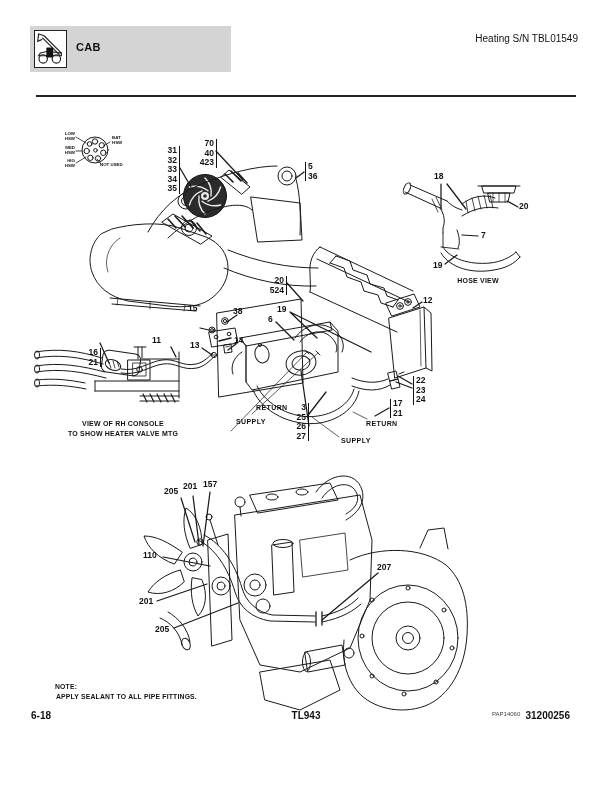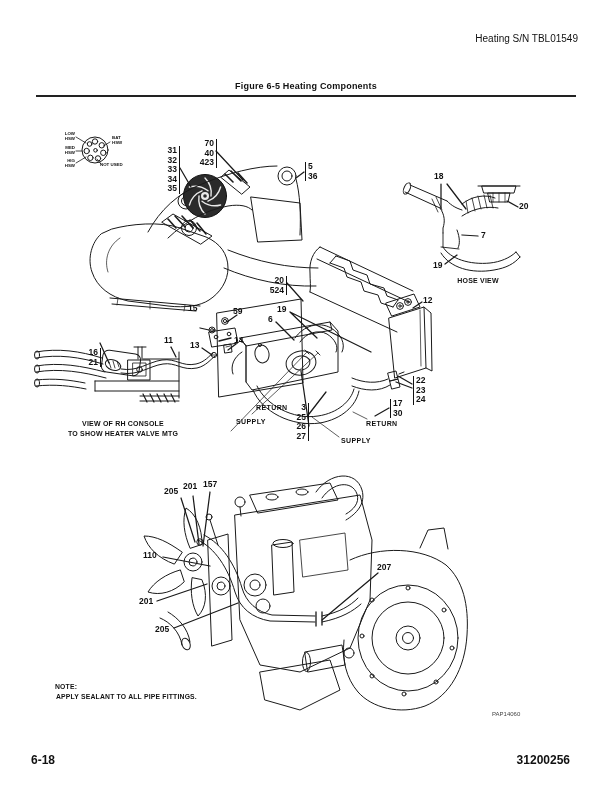--- a/index.html
+++ b/index.html
@@ -21,32 +21,47 @@
       white-space:pre-line;color:#111;}
   .bar-r{border-right:1.6px solid #111;padding-right:2px;text-align:right;}
   .bar-l{border-left:1.6px solid #111;padding-left:2px;text-align:left;}
   .lbl{position:absolute;font-weight:bold;font-size:7px;letter-spacing:.4px;white-space:nowrap;}
   .cap{position:absolute;font-weight:bold;font-size:7px;text-align:center;
        white-space:pre-line;line-height:9.5px;letter-spacing:.2px;}
   .tiny{position:absolute;font-weight:bold;font-size:4.4px;line-height:4.9px;white-space:pre-line;}
   .note{position:absolute;font-weight:bold;font-size:6.8px;line-height:9.5px;letter-spacing:.2px;}
   .imgref{position:absolute;font-size:6px;color:#444;}
   
-  .ft{position:absolute;top:753px;font-weight:bold;font-size:12px;}
+  .ft{position:absolute;top:710px;font-weight:bold;font-size:10px;}
   .ft-left{left:31px;}
   .ft-center{left:0;right:0;text-align:center;}
   .ft-right{right:42px;}
 </style>
 </head>
 <body>
 
 <div class="page">
 
+  <div class="hdr-bar">
+    <div class="hdr-icon-box">
+      <svg width="30" height="35" viewBox="0 0 33 38">
+        <g fill="none" stroke="#222" stroke-width="1.3">
+          <path d="M27,26 L8,7"></path>
+            <path d="M29,24 L10,5"></path>
+          <path d="M10,5 L4,3 L3,11 L8,9"></path>
+          <path d="M4,27 L29,27 L29,24 L14,22 L6,24 Z"></path>
+          <circle cx="9" cy="30.5" r="4.6"></circle>
+            <circle cx="23.5" cy="30.5" r="4.6"></circle>
+        </g>
+        <rect x="12.5" y="18" width="7.5" height="11" rx="1" fill="#111"></rect>
+      </svg>
+    </div>
+    <div class="hdr-label">CAB</div>
+  </div>
   <div class="hdr-right">Heating S/N TBL01549</div>
-  <div class="fig-title">Figure 6-5 Heating Components</div>
   <div class="rule"></div>
 
   <svg class="draw" width="612" height="792" viewBox="0 0 612 792">
     <g fill="none" stroke="#1a1a1a" stroke-width="1" stroke-linecap="round" stroke-linejoin="round">
 
       <g>
         <circle cx="95" cy="150" r="13"></circle>
         <circle cx="95" cy="141.5" r="2.7"></circle>
           <circle cx="101.8" cy="145.3" r="2.7"></circle>
         <circle cx="103.3" cy="152.8" r="2.7"></circle>
@@ -300,33 +315,33 @@
 35</div>
   <div class="co bar-r" style="left:188px;top:139px;width:26px;">70
 40
 423</div>
   <div class="co bar-l" style="left:305px;top:162px;width:18px;">5
 36</div>
   <div class="co bar-r" style="left:261px;top:276px;width:23px;">20
 524</div>
   <div class="co" style="left:277px;top:305px;">19</div>
   <div class="co" style="left:268px;top:315px;">6</div>
-  <div class="co" style="left:233px;top:307px;">59</div>
+  <div class="co" style="left:233px;top:307px;">38</div>
   <div class="co" style="left:188px;top:304px;">15</div>
   <div class="co" style="left:190px;top:341px;text-align:center;">13</div>
   <div class="co" style="left:234px;top:336px;">14</div>
   <div class="co bar-r" style="left:79px;top:348px;width:19px;">16
 21</div>
-  <div class="co" style="left:164px;top:336px;">11</div>
+  <div class="co" style="left:152px;top:336px;">11</div>
   <div class="co" style="left:423px;top:296px;">12</div>
   <div class="co bar-l" style="left:413px;top:376px;width:20px;">22
 23
 24</div>
   <div class="co bar-l" style="left:390px;top:399px;width:18px;">17
-30</div>
+21</div>
   <div class="co bar-r" style="left:285px;top:403px;width:21px;">3
 25
 26
 27</div>
 
   <div class="lbl" style="left:256px;top:404px;">RETURN</div>
   <div class="lbl" style="left:236px;top:418px;">SUPPLY</div>
   <div class="lbl" style="left:366px;top:420px;">RETURN</div>
   <div class="lbl" style="left:341px;top:437px;">SUPPLY</div>
 
@@ -345,15 +360,16 @@
   <div class="co" style="left:143px;top:551px;">110</div>
   <div class="co" style="left:139px;top:597px;">201</div>
   <div class="co" style="left:155px;top:625px;">205</div>
   <div class="co" style="left:377px;top:563px;">207</div>
 
   <div class="note" style="left:55px;top:682px;">NOTE:</div>
   <div class="note" style="left:56px;top:692px;">APPLY SEALANT TO ALL PIPE FITTINGS.</div>
   <div class="imgref" style="left:492px;top:711px;">PAP14060</div>
 
   <div class="ft ft-left">6-18</div>
+  <div class="ft ft-center">TL943</div>
   <div class="ft ft-right">31200256</div>
 
 </div>
 
 </body></html>

